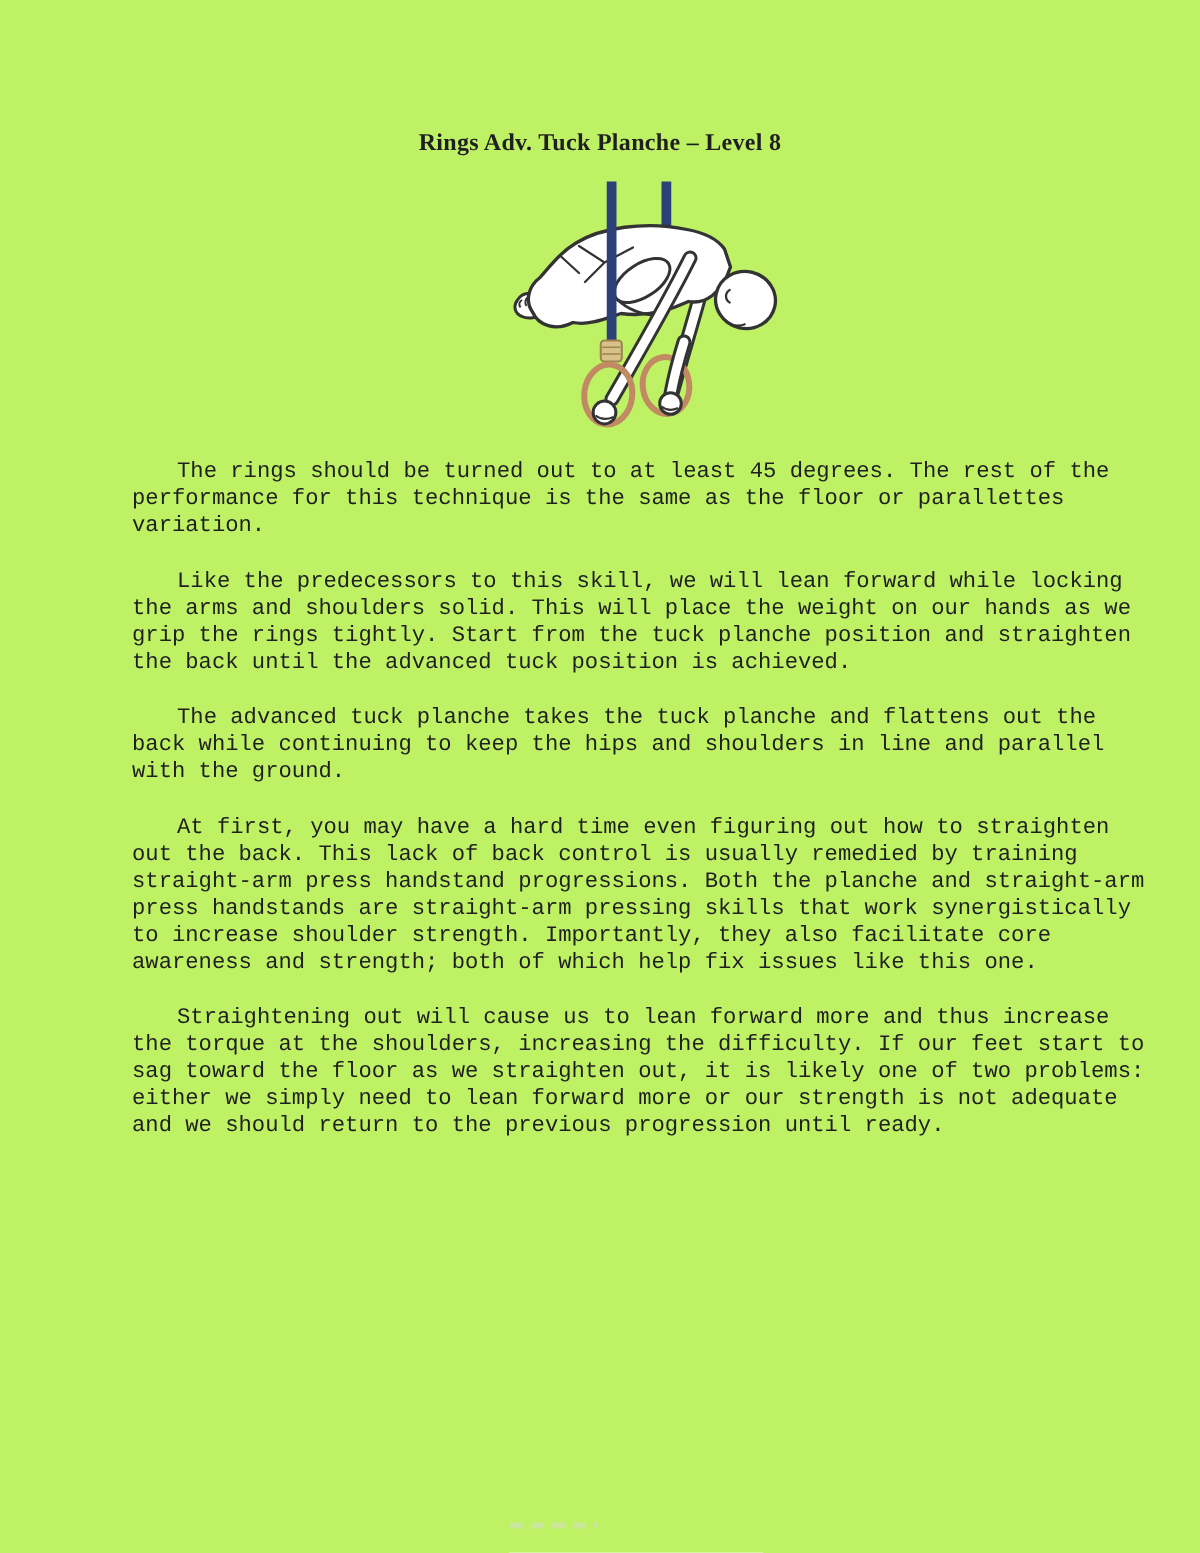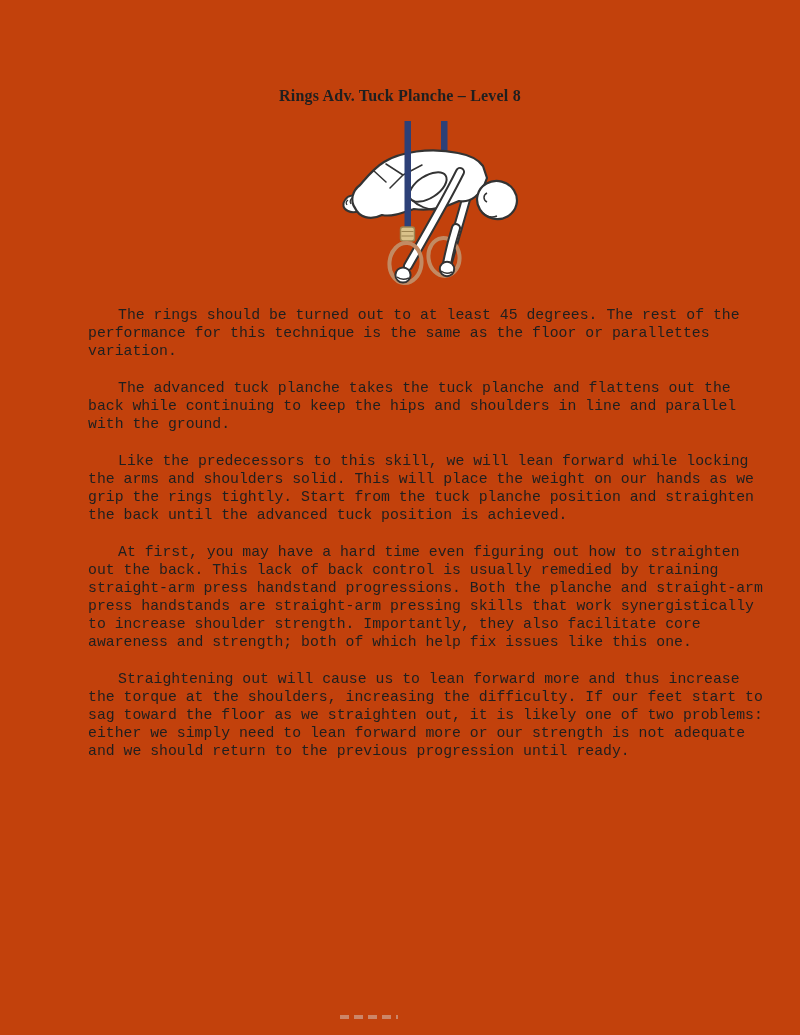--- a/index.html
+++ b/index.html
@@ -8,21 +8,21 @@
     height: 1035px;
     background: #ffffff;
     font-family: "Liberation Serif", serif;
     color: #1f1f1f;
     position: relative;
     overflow: hidden;
   }
   .doc-page {
     position: absolute;
     inset: 0;
-    background: #c2410c;
+    background: #bef264;
   }
   .doc-title {
     position: absolute;
     top: 87px;
     left: 0;
     width: 800px;
     text-align: center;
     font-size: 16px;
     font-weight: bold;
     letter-spacing: 0.2px;
@@ -138,21 +138,21 @@
 
       <g>
         <circle cx="63" cy="159" r="7.6" fill="#ffffff" stroke="#333333" stroke-width="2"></circle>
         <path d="M57,161 q5,4 12,1" stroke="#333333" stroke-width="1.4" fill="none"></path>
       </g>
     </svg>
   </div>
 
   <div class="body-text">
     <p>The rings should be turned out to at least 45 degrees. The rest of the performance for this technique is the same as the floor or parallettes variation.</p>
+    <p>Like the predecessors to this skill, we will lean forward while locking the arms and shoulders solid. This will place the weight on our hands as we grip the rings tightly. Start from the tuck planche position and straighten the back until the advanced tuck position is achieved.</p>
     <p>The advanced tuck planche takes the tuck planche and flattens out the back while continuing to keep the hips and shoulders in line and parallel with the ground.</p>
-    <p>Like the predecessors to this skill, we will lean forward while locking the arms and shoulders solid. This will place the weight on our hands as we grip the rings tightly. Start from the tuck planche position and straighten the back until the advanced tuck position is achieved.</p>
     <p>At first, you may have a hard time even figuring out how to straighten out the back. This lack of back control is usually remedied by training straight-arm press handstand progressions. Both the planche and straight-arm press handstands are straight-arm pressing skills that work synergistically to increase shoulder strength. Importantly, they also facilitate core awareness and strength; both of which help fix issues like this one.</p>
     <p>Straightening out will cause us to lean forward more and thus increase the torque at the shoulders, increasing the difficulty. If our feet start to sag toward the floor as we straighten out, it is likely one of two problems: either we simply need to lean forward more or our strength is not adequate and we should return to the previous progression until ready.</p>
   </div>
 
   <div class="footer-artifact"></div>
 
 </div>
 
 </body></html>

